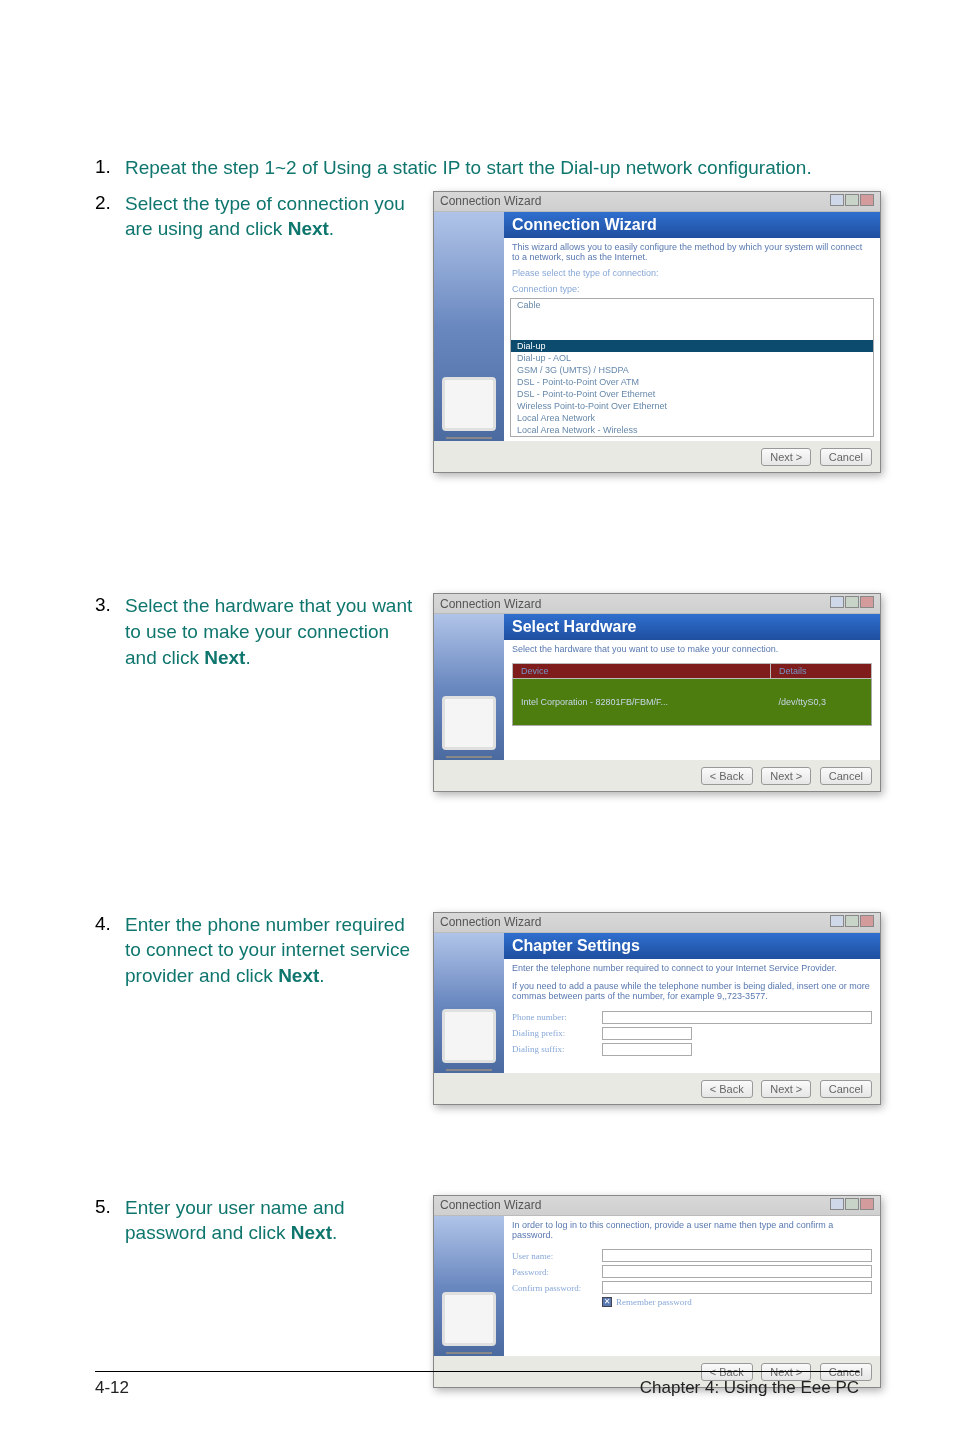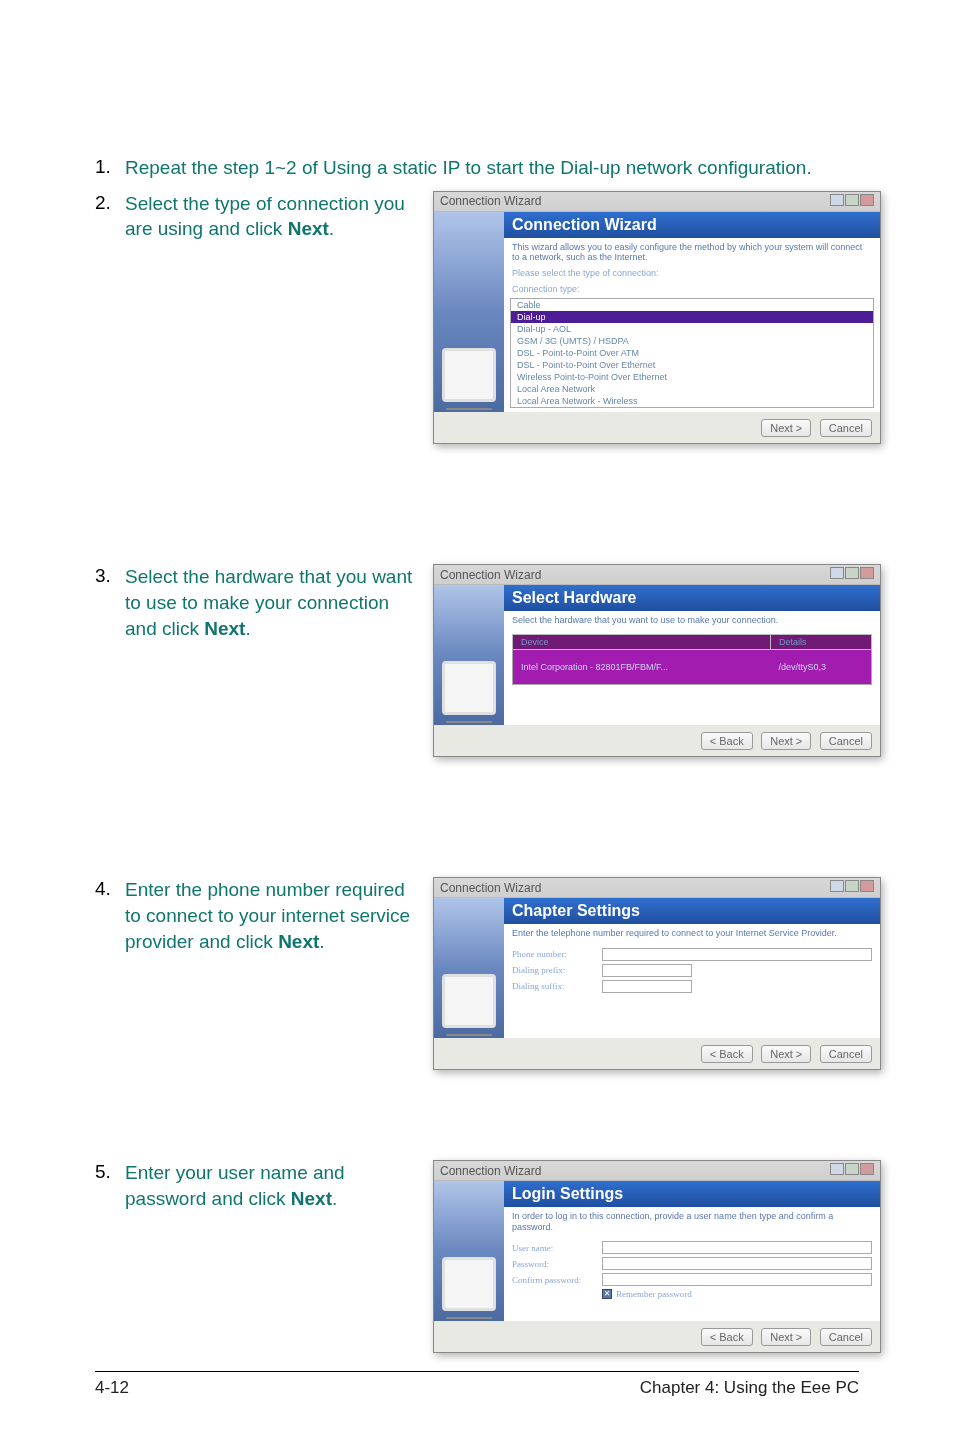--- a/index.html
+++ b/index.html
@@ -112,36 +112,36 @@
       padding: 2px 8px 4px;
     }
     .dlg-listbox {
       margin: 0 6px 4px;
       border: 1px solid #aaa;
       background: #fff;
       font-size: 9px;
       color: #68a;
     }
     .dlg-listbox .li { padding: 1px 6px; }
-    .dlg-listbox .li.sel { background: #4c1d95; color: #fff; }
+    .dlg-listbox .li.sel { background: #0c4a6e; color: #fff; margin-top: 29px; }
     .dlg-table {
       margin: 4px 8px;
       border: 1px solid #aaa;
       width: calc(100% - 16px);
       font-size: 9px;
       border-collapse: collapse;
     }
     .dlg-table th {
-      background: #701a75; color:#7495c8;
+      background: #7f1d1d; color:#7495c8;
       padding: 2px 8px; border:1px solid #bbb;
       font-weight:400; text-align:left;
     }
     .dlg-table td {
-      background: #a21caf; color:#c7d7e8;
-      padding: 12px 8px;
+      background: #4d7c0f; color:#c7d7e8;
+      padding: 18px 8px;
     }
     .dlg-fields { padding: 2px 8px 10px; font-size: 9px; color: #88a8d8; font-family: Liberation Serif, serif; }
     .dlg-fields .row { display:flex; align-items:center; margin:3px 0; }
     .dlg-fields .lbl { width: 90px; }
     .dlg-fields .fld {
       flex:1; height:13px; background:#fff; border:1px solid #aaa;
     }
     .dlg-fields .cb {
       padding-left:90px; display:flex; align-items:center; gap:4px;
     }
@@ -289,20 +289,21 @@
           <span class="dlg-title-icons"><span class="min"></span><span class="max"></span><span class="close"></span></span>
         </div>
         <div class="dlg-body">
           <div class="dlg-side">
               <div class="monitor"></div>
               <div class="wires"></div>
             </div>
           <div class="dlg-main">
             <div class="dlg-header">Chapter Settings</div>
             <div class="dlg-desc">Enter the telephone number required to connect to your Internet Service Provider.</div>
+            <div class="dlg-desc">If you need to add a pause while the telephone number is being dialed, insert one or more commas between parts of the number, for example 9,,723-3577.</div>
             <div class="dlg-fields">
               <div class="row">
                   <span class="lbl">Phone number:</span>
                   <span class="fld"></span>
                 </div>
               <div class="row">
                   <span class="lbl">Dialing prefix:</span>
                   <span class="fld" style="flex:0 0 90px"></span>
                 </div>
               <div class="row">
@@ -331,21 +332,20 @@
         <div class="dlg-title">
           <span>Connection Wizard</span>
           <span class="dlg-title-icons"><span class="min"></span><span class="max"></span><span class="close"></span></span>
         </div>
         <div class="dlg-body">
           <div class="dlg-side">
               <div class="monitor"></div>
               <div class="wires"></div>
             </div>
           <div class="dlg-main">
-            <div class="dlg-header">Login Settings</div>
             <div class="dlg-desc">In order to log in to this connection, provide a user name then type and confirm a password.</div>
             <div class="dlg-fields">
               <div class="row">
                   <span class="lbl">User name:</span>
                   <span class="fld"></span>
                 </div>
               <div class="row">
                   <span class="lbl">Password:</span>
                   <span class="fld"></span>
                 </div>

